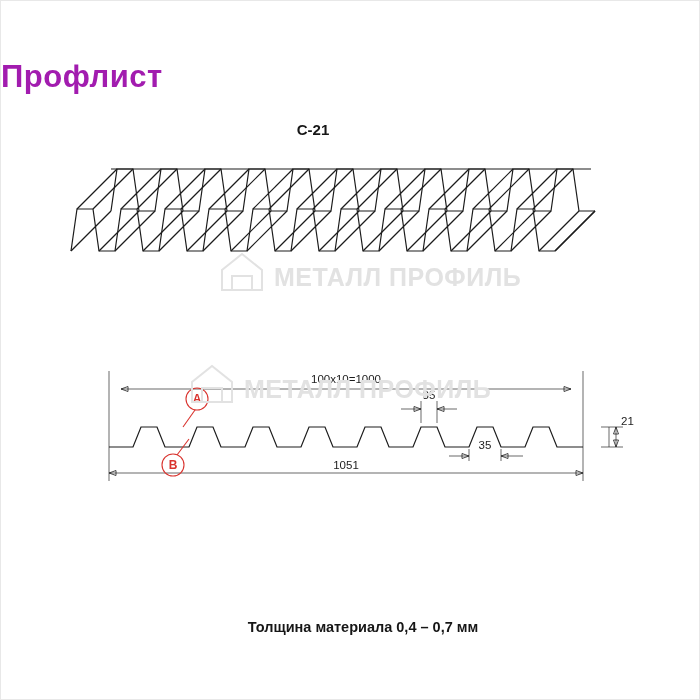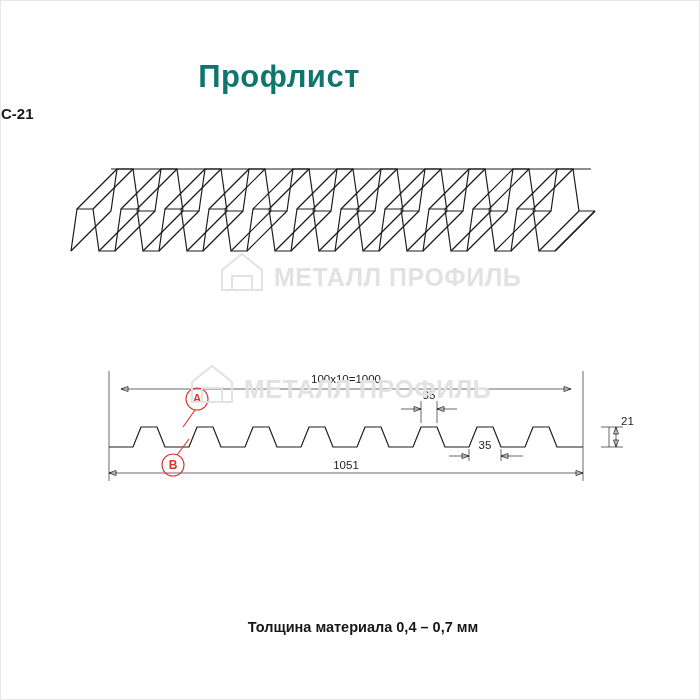--- a/index.html
+++ b/index.html
@@ -20,32 +20,32 @@
     width: 700px;
     height: 700px;
     box-sizing: border-box;
     border: 1px solid #e8e8e8;
   }
   .title {
     position: absolute;
     top: 58px;
     left: 0;
     width: 556px;
-    text-align: center;
+    text-align: left;
     font-size: 31px;
     font-weight: bold;
     letter-spacing: 0.5px;
-    color: #0f766e;
+    color: #a21caf;
   }
   .subtitle {
     position: absolute;
-    top: 104px;
+    top: 120px;
     left: 0;
     width: 624px;
-    text-align: left;
+    text-align: center;
     font-size: 15px;
     font-weight: bold;
     color: #161616;
   }
   .iso-wrap {
     position: absolute;
     top: 150px;
     left: 70px;
     width: 560px;
     height: 140px;

